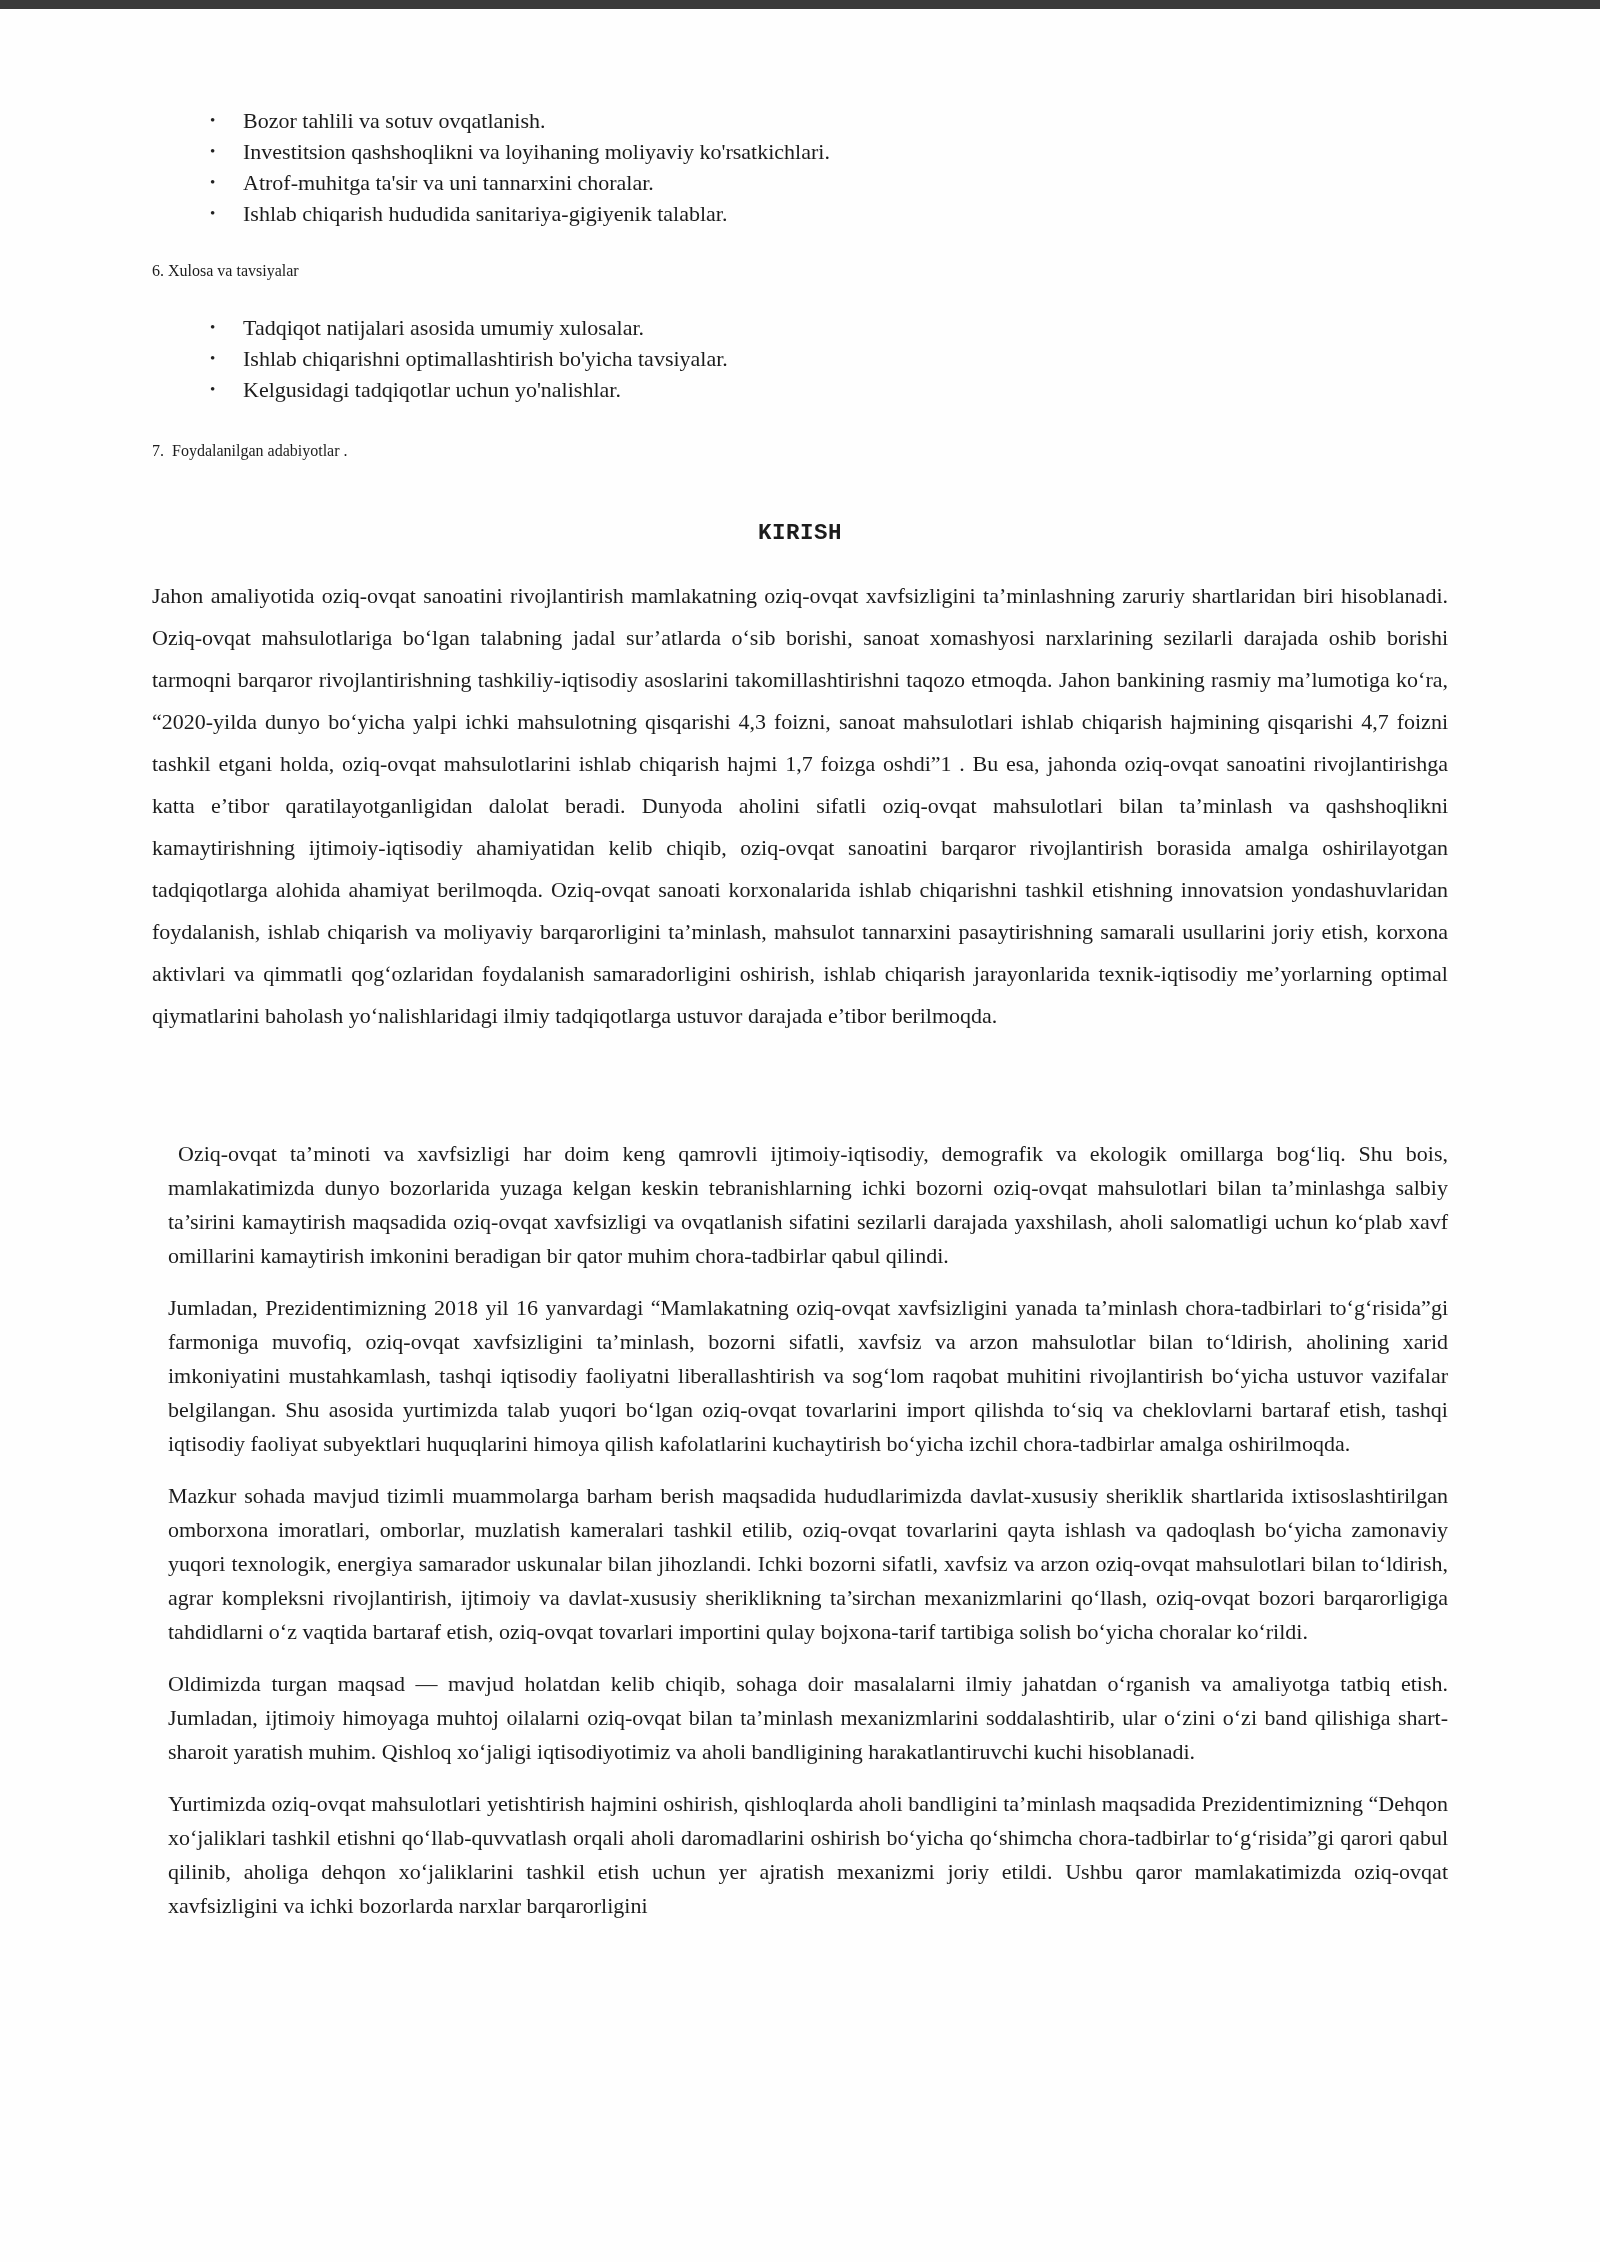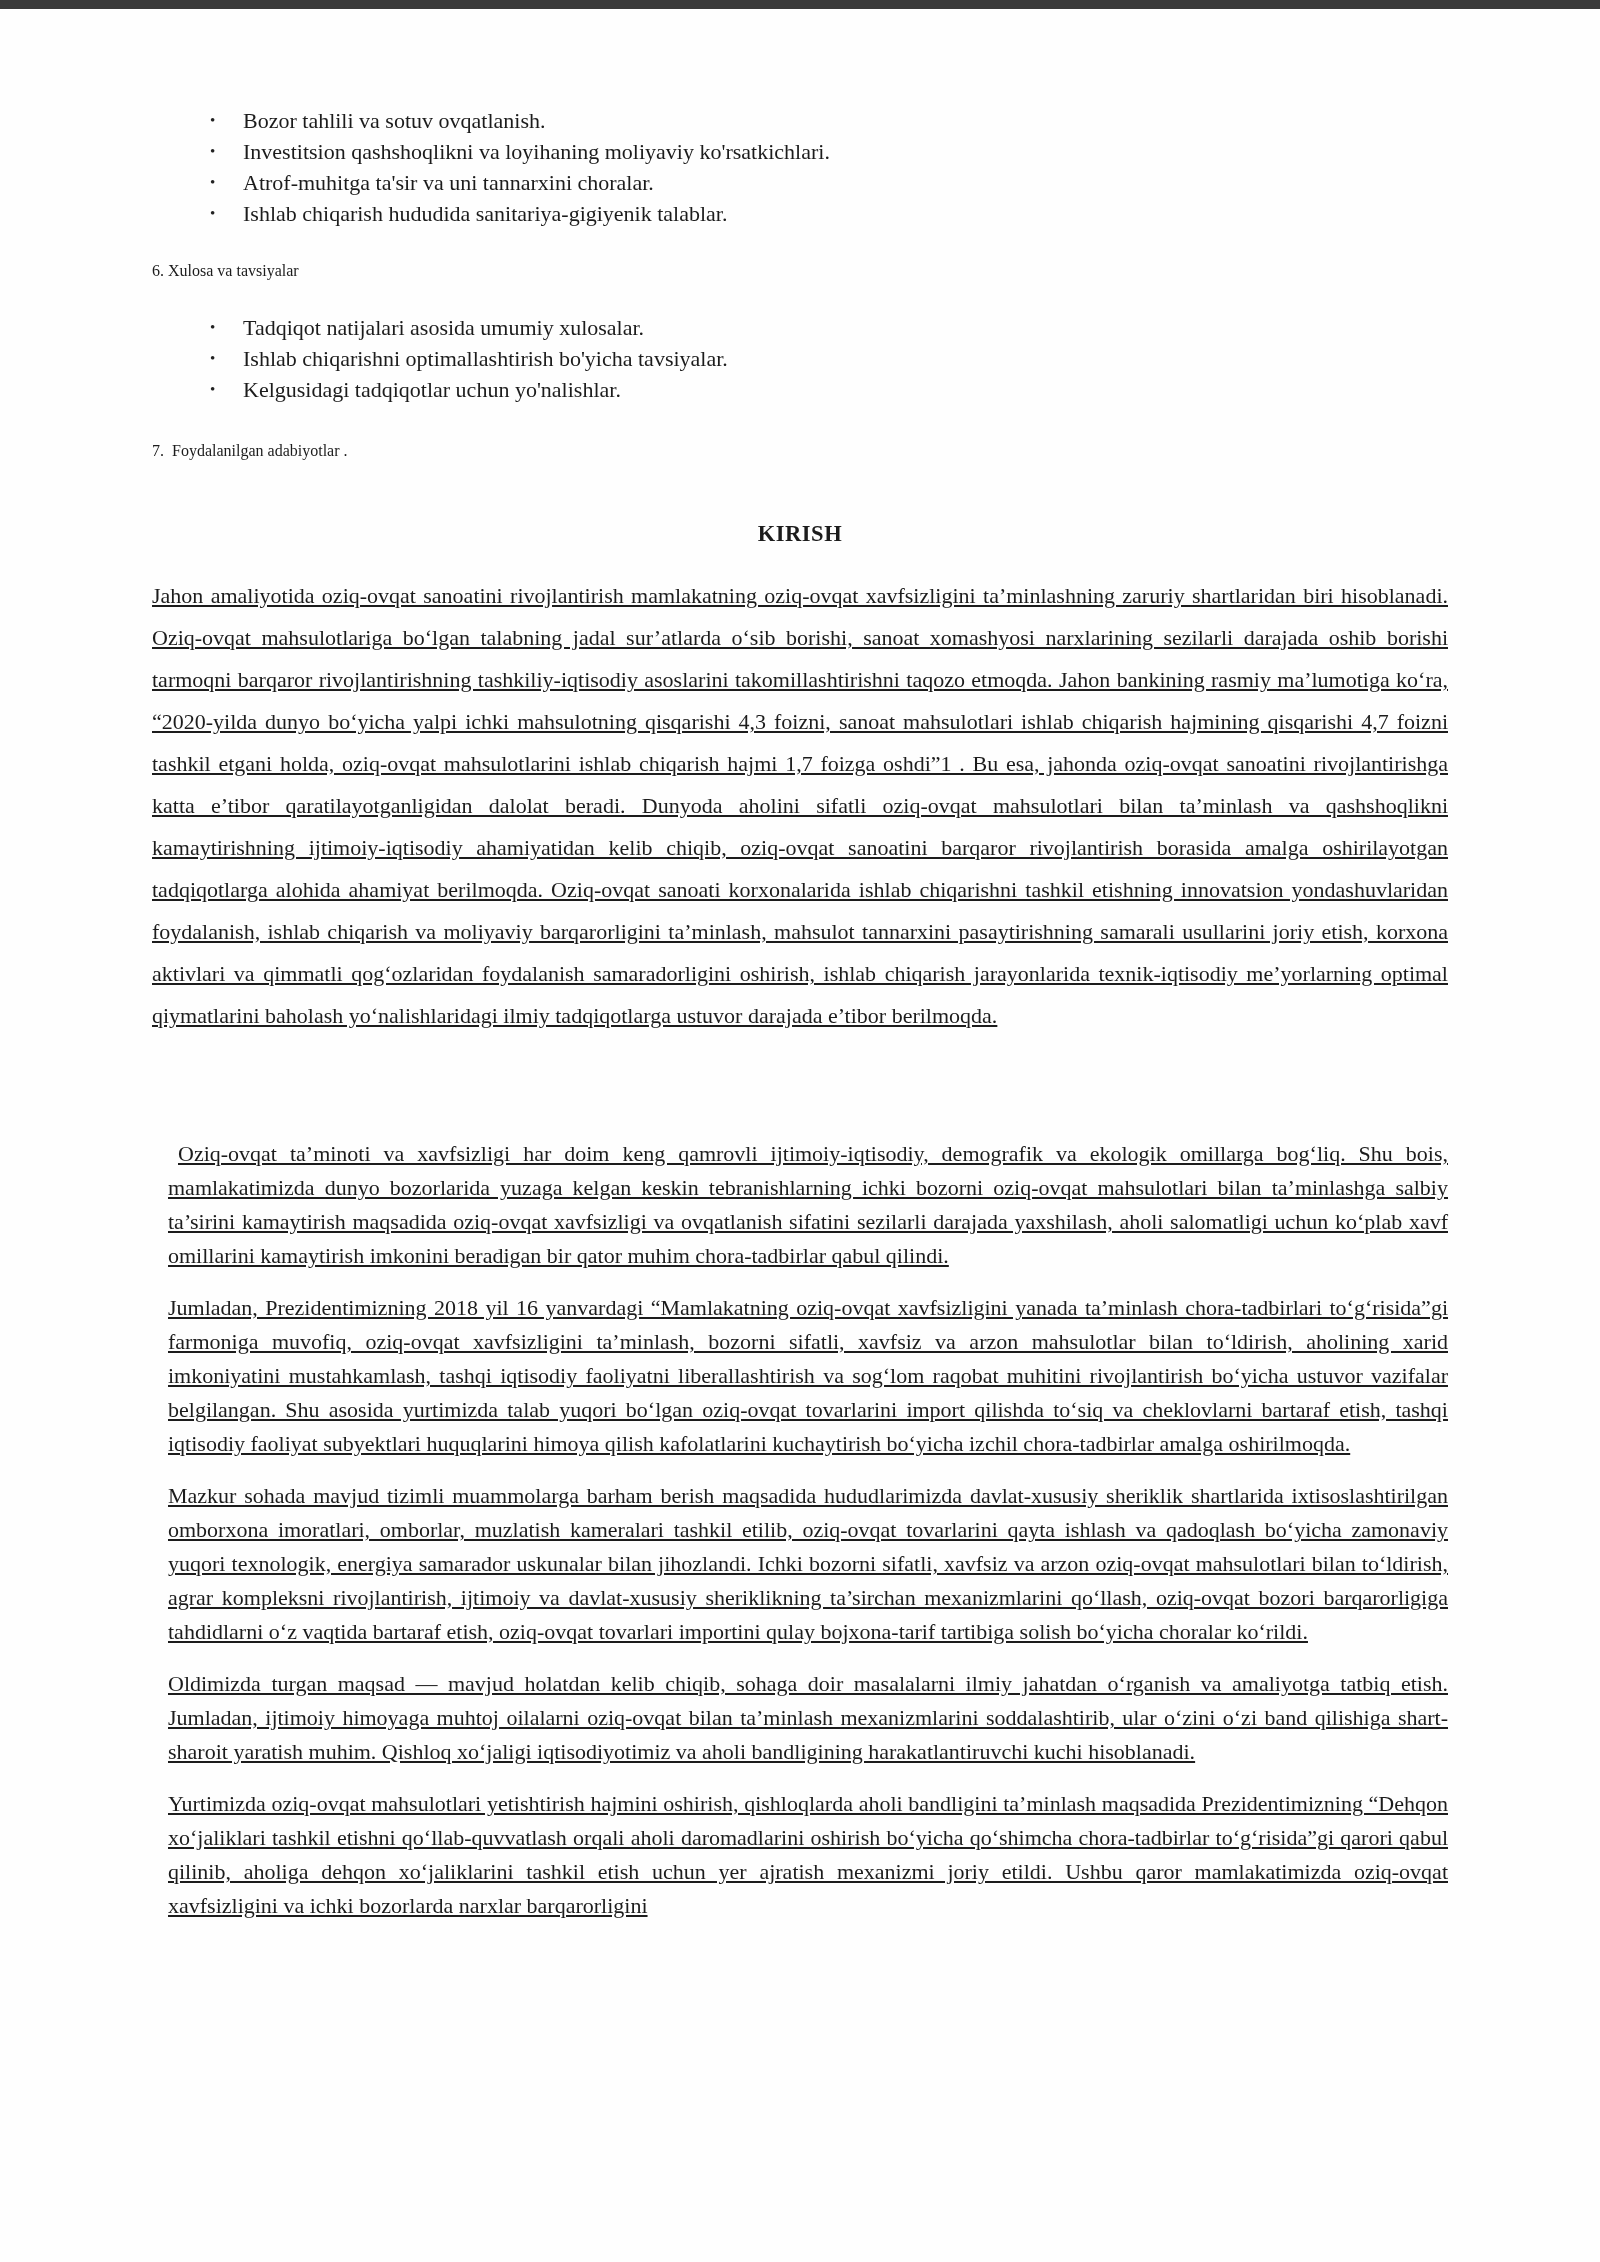--- a/index.html
+++ b/index.html
@@ -51,26 +51,26 @@
   .heading.h7 {
     margin: 30px 0 0 0;
   }
   .kirish-title {
     font-size: 22.5px;
     font-weight: bold;
     text-align: center;
     line-height: 31px;
     margin: 52px 0 0 0;
     letter-spacing: 0.5px;
+    font-family: Liberation Mono, monospace;
   }
   .para {
     font-size: 22px;
     text-align: justify;
     margin: 0;
-    text-decoration: underline;
   }
   .para.wide {
     line-height: 42px;
     margin-top: 26px;
     margin-bottom: 100px;
   }
   .para.mid {
     line-height: 34px;
     margin-bottom: 18px;
     margin-left: 16px;

